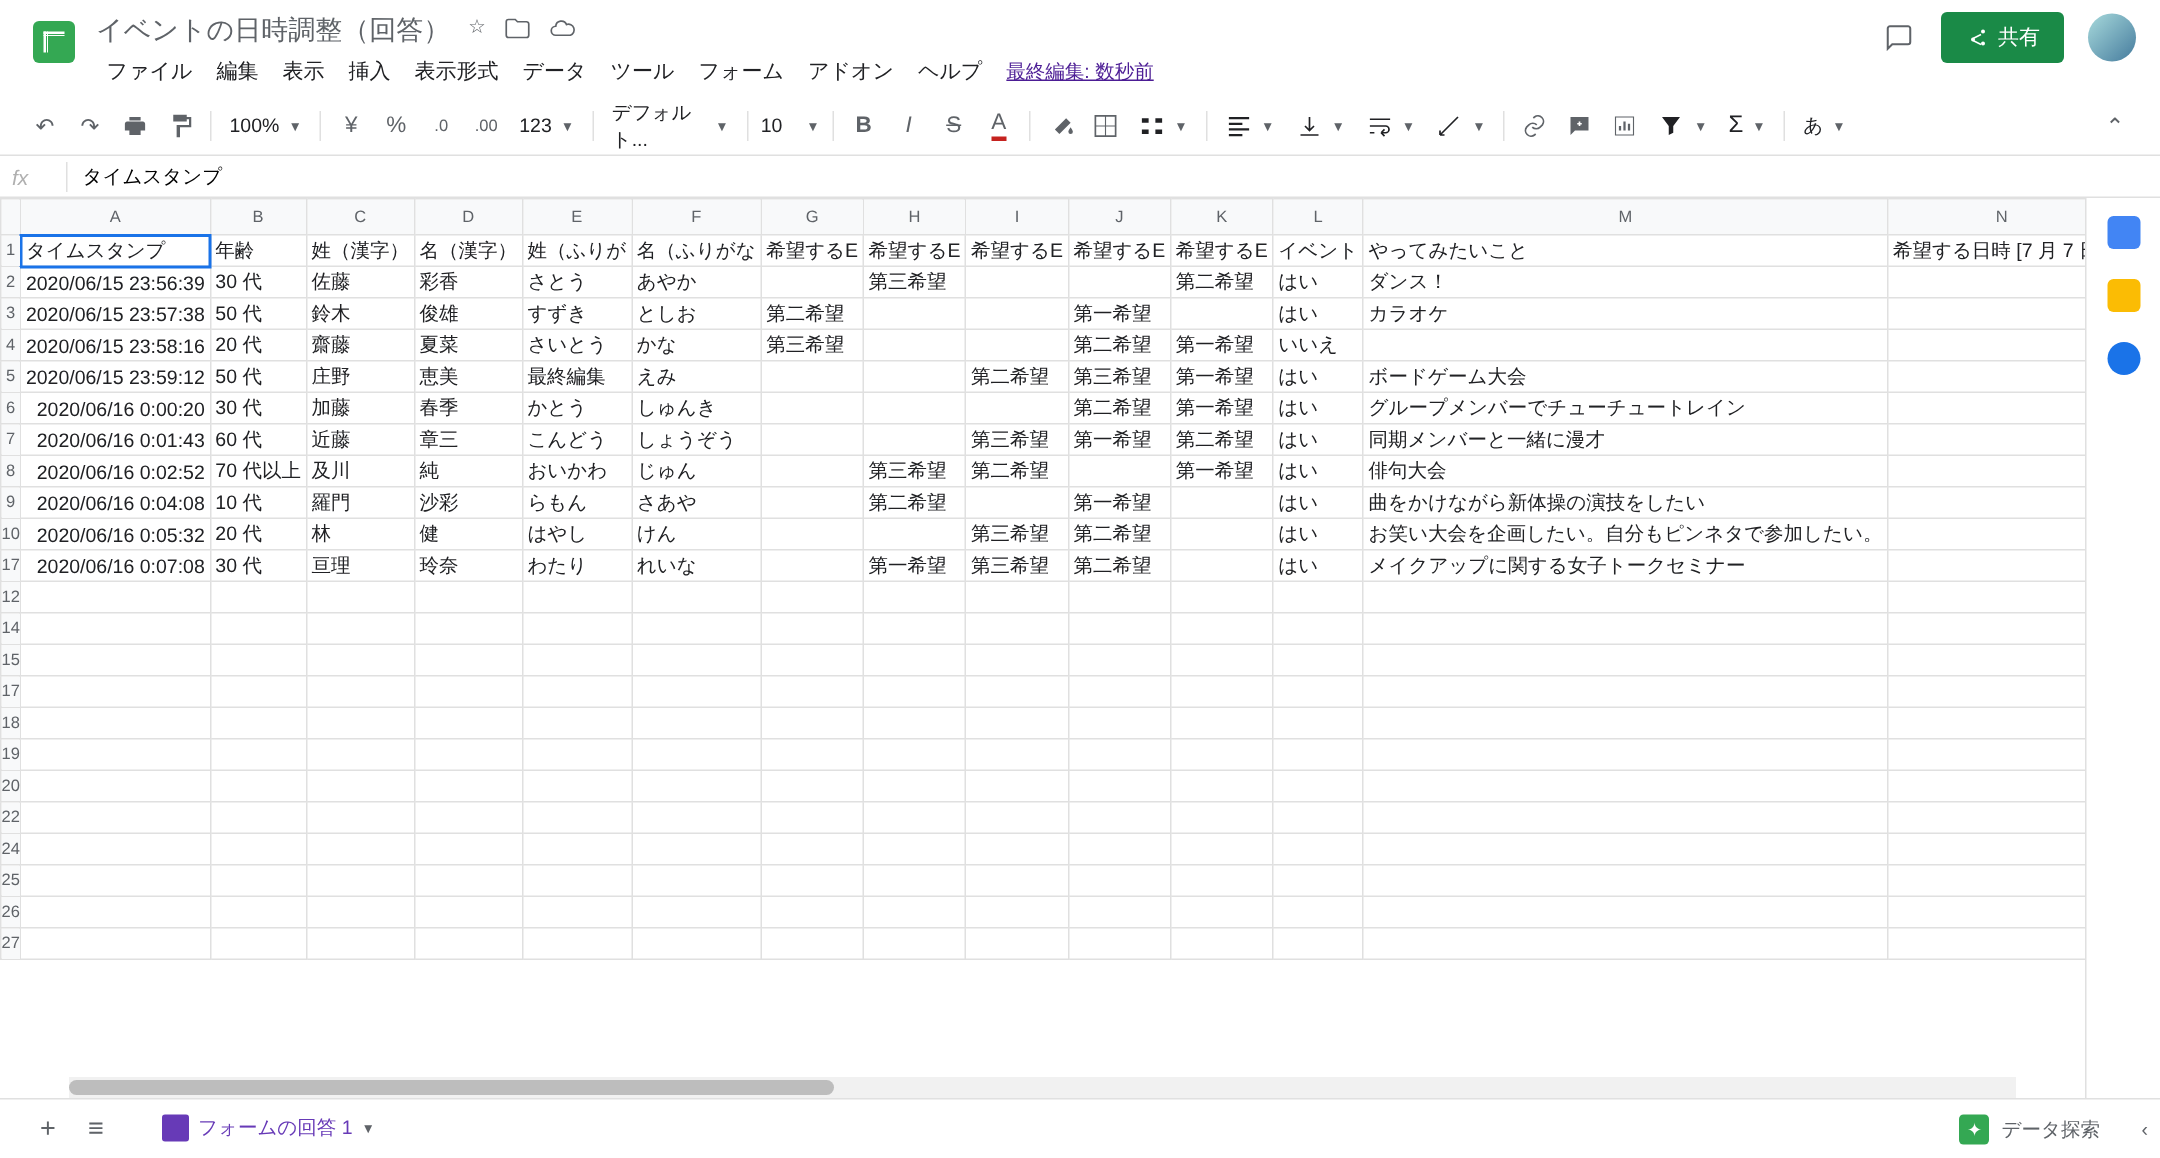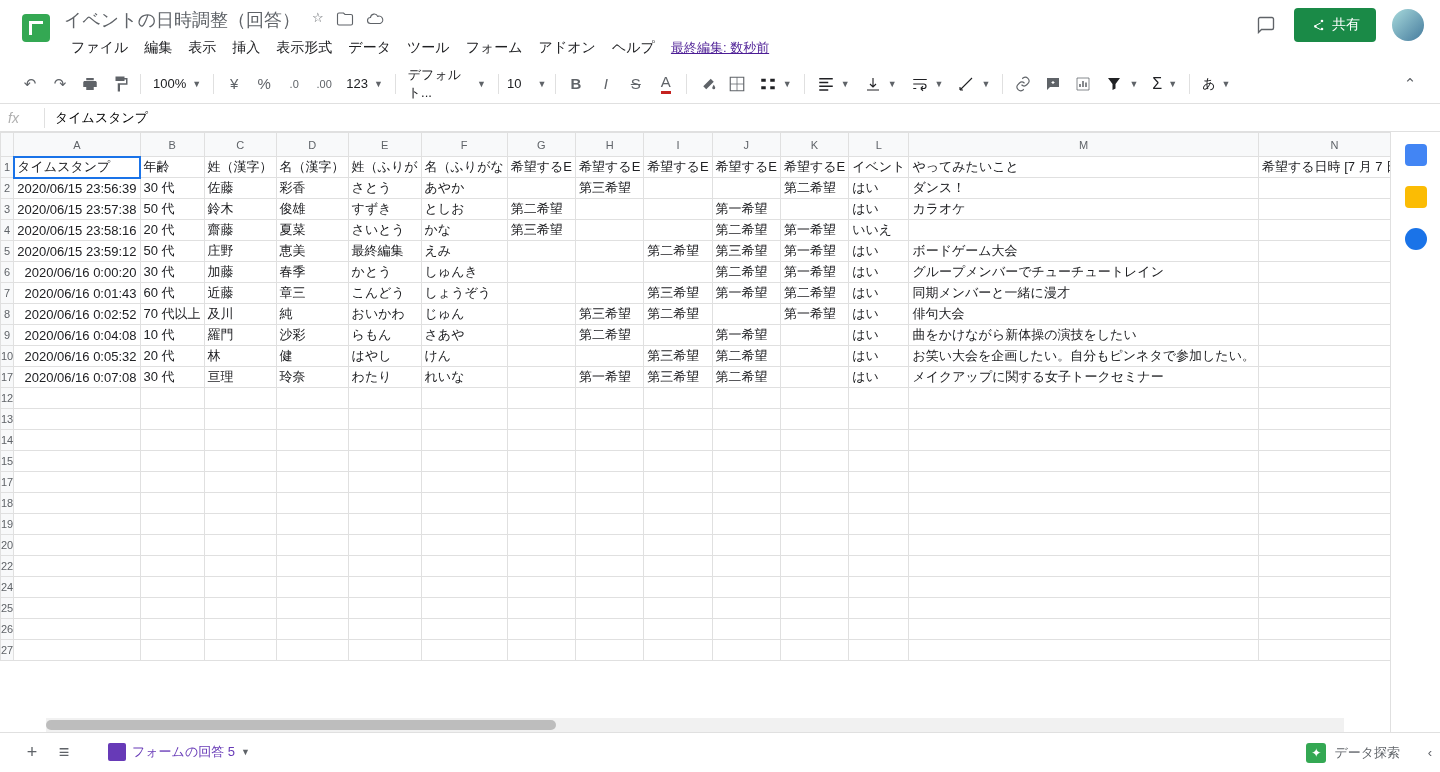--- a/index.html
+++ b/index.html
@@ -467,37 +467,20 @@
               <td class="cell" style="width:62px"></td>
               <td class="cell" style="width:62px"></td>
               <td class="cell" style="width:62px"></td>
               <td class="cell" style="width:62px"></td>
               <td class="cell" style="width:62px"></td>
               <td class="cell" style="width:58px"></td>
               <td class="cell" style="width:148px"></td>
               <td class="cell" style="width:152px"></td>
             </tr>
             <tr>
-              <td class="row-header">13</td>
-              <td class="cell" style="width:150px"></td>
-              <td class="cell" style="width:66px"></td>
-              <td class="cell" style="width:66px"></td>
-              <td class="cell" style="width:66px"></td>
-              <td class="cell" style="width:66px"></td>
-              <td class="cell" style="width:84px"></td>
-              <td class="cell" style="width:62px"></td>
-              <td class="cell" style="width:62px"></td>
-              <td class="cell" style="width:62px"></td>
-              <td class="cell" style="width:62px"></td>
-              <td class="cell" style="width:62px"></td>
-              <td class="cell" style="width:58px"></td>
-              <td class="cell" style="width:148px"></td>
-              <td class="cell" style="width:152px"></td>
-            </tr>
-            <tr>
               <td class="row-header">14</td>
               <td class="cell" style="width:150px"></td>
               <td class="cell" style="width:66px"></td>
               <td class="cell" style="width:66px"></td>
               <td class="cell" style="width:66px"></td>
               <td class="cell" style="width:66px"></td>
               <td class="cell" style="width:84px"></td>
               <td class="cell" style="width:62px"></td>
               <td class="cell" style="width:62px"></td>
               <td class="cell" style="width:62px"></td>
@@ -688,21 +671,21 @@
       <div class="side-icon side-keep"></div>
       <div class="side-icon side-tasks"></div>
     </div>
   </div>
 
   <div class="footer">
     <div class="footer-btn">+</div>
     <div class="footer-btn">≡</div>
     <div class="sheet-tab">
       <div class="sheet-tab-icon"></div>
-      <span class="sheet-tab-label">フォームの回答 5</span>
+      <span class="sheet-tab-label">フォームの回答 1</span>
       <span class="tb-dd">▼</span>
     </div>
     <div class="explore">
       <div class="explore-icon">✦</div>
       <span>データ探索</span>
     </div>
     <div class="footer-chevron">‹</div>
   </div>
 </div>
 

